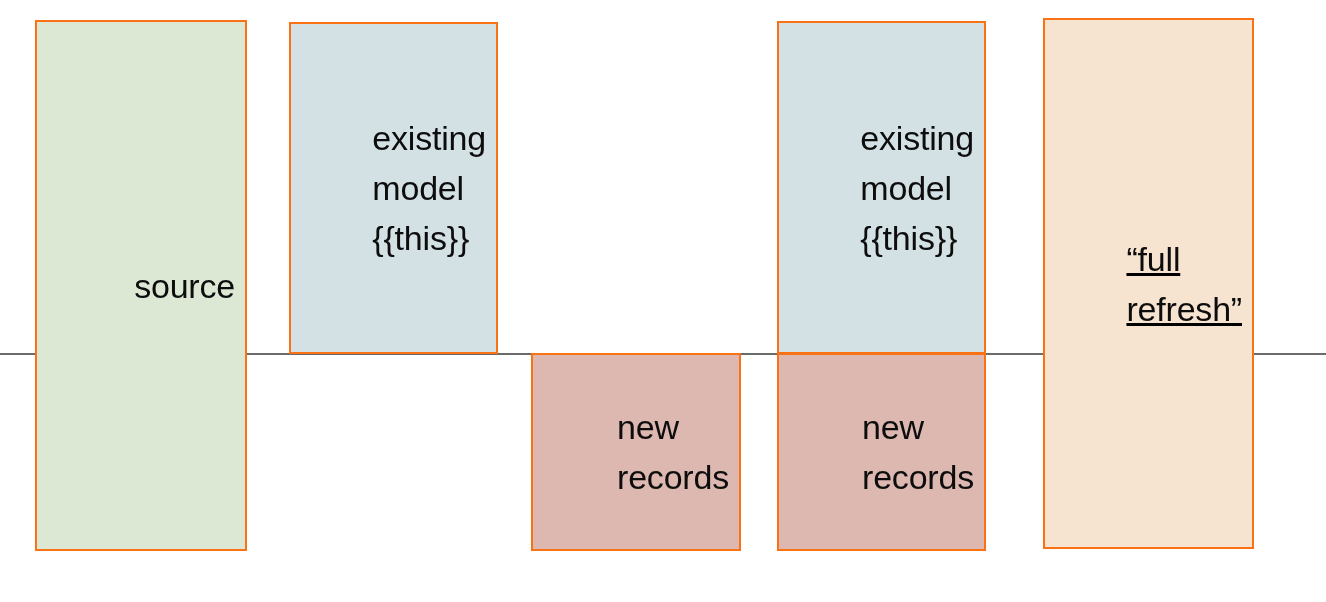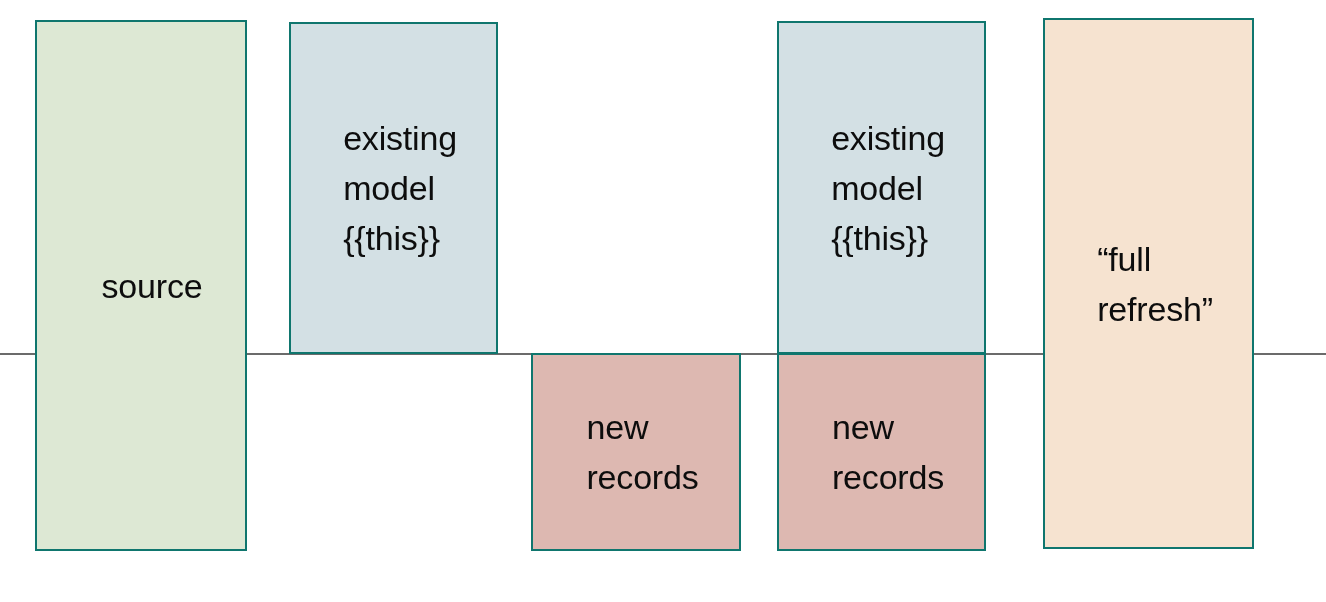--- a/index.html
+++ b/index.html
@@ -21,44 +21,44 @@
     position: absolute;
     left: 0;
     top: 353px;
     width: 1326px;
     height: 2px;
     background: #6b6b6b;
   }
   .box {
     position: absolute;
     box-sizing: border-box;
-    border: 2px solid #0f766e;
+    border: 2px solid #f97316;
     display: flex;
     flex-direction: column;
     justify-content: center;
-    align-items: center;
+    align-items: flex-end;
   }
   .box-label {
     font-size: 34px;
     line-height: 50px;
     color: #0d0d0d;
     white-space: pre-line;
     text-align: left;
     padding-left: 23px;
     padding-right: 10px;
     font-weight: 400;
     letter-spacing: -0.2px;
   }
   
   #box-source      { left: 35px;   top: 20px;  width: 212px; height: 531px; background: #dde8d4; }
   #box-existing-1  { left: 289px;  top: 22px;  width: 209px; height: 332px; background: #d3e0e4; }
   #box-new-1       { left: 531px;  top: 353px; width: 210px; height: 198px; background: #ddb8b1; }
   #box-existing-2  { left: 777px;  top: 21px;  width: 209px; height: 333px; background: #d3e0e4; }
   #box-new-2       { left: 777px;  top: 353px; width: 209px; height: 198px; background: #ddb8b1; }
-  #box-full        { left: 1043px; top: 18px;  width: 211px; height: 531px; background: #f6e3d0; }
+  #box-full        { left: 1043px; top: 18px;  width: 211px; height: 531px; background: #f6e3d0; text-decoration: underline; }
 
   
   #box-source .box-label     { margin-top: 0px; margin-left: 9px; }
   #box-existing-1 .box-label { margin-top: 0px; }
   #box-existing-2 .box-label { margin-top: 0px; }
   #box-new-1 .box-label      { margin-top: 0px; }
   #box-new-2 .box-label      { margin-top: 0px; }
   #box-full .box-label       { margin-top: 0px; }
 </style>
 </head>

